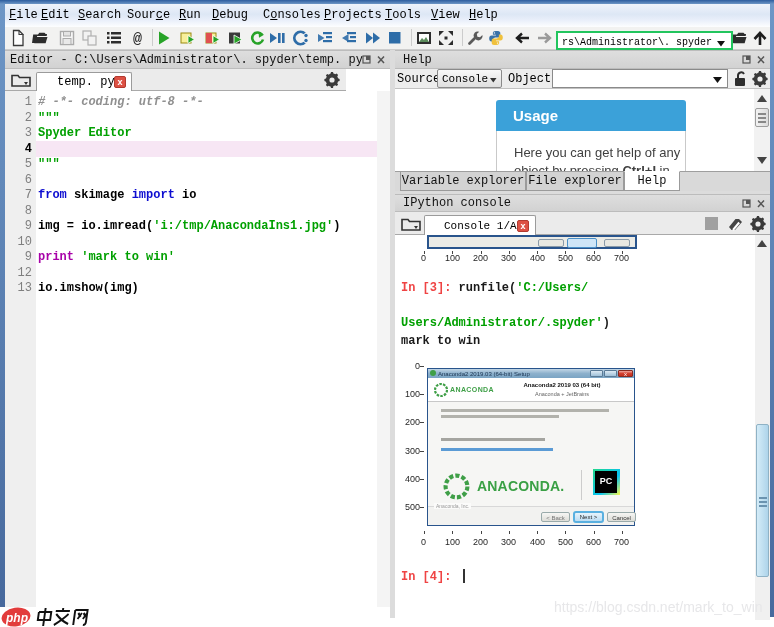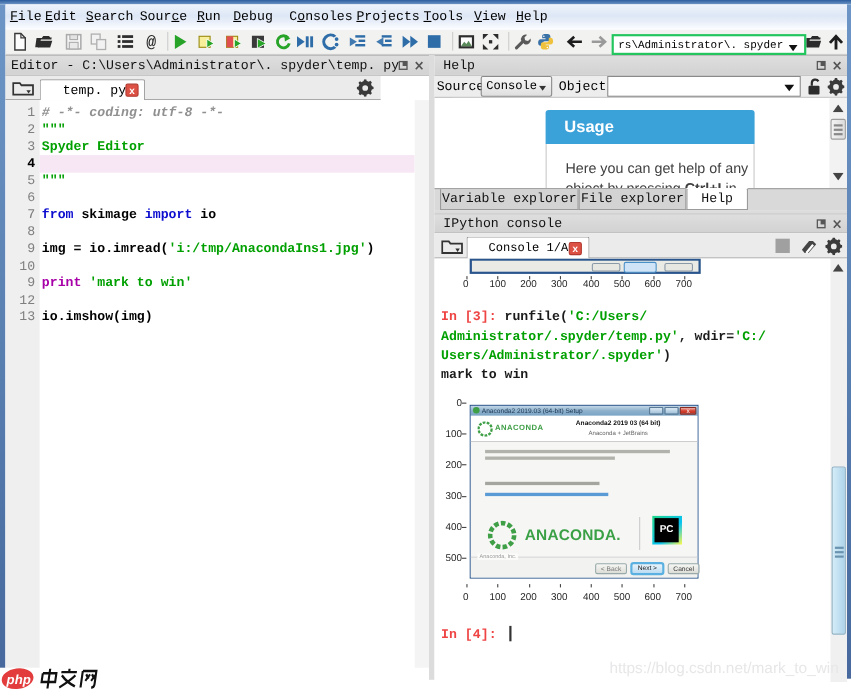--- a/index.html
+++ b/index.html
@@ -387,21 +387,20 @@
   <div class="axlbl" style="left:26px;top:18px">0</div>
   <div class="axlbl" style="left:50px;top:18px">100</div>
   <div class="axlbl" style="left:78px;top:18px">200</div>
   <div class="axlbl" style="left:106px;top:18px">300</div>
   <div class="axlbl" style="left:135px;top:18px">400</div>
   <div class="axlbl" style="left:163px;top:18px">500</div>
   <div class="axlbl" style="left:191px;top:18px">600</div>
   <div class="axlbl" style="left:219px;top:18px">700</div>
 
   <div class="conline" style="left:6px;top:46px"><span class="navy">In [3]:</span> runfile(<span class="str">'C:/Users/</span></div>
-  <div class="conline" style="left:6px;top:63.5px"><span class="str">Administrator/.spyder/temp.py'</span>, wdir=<span class="str">'C:/</span></div>
   <div class="conline" style="left:6px;top:81px"><span class="str">Users/Administrator/.spyder'</span>)</div>
   <div class="conline" style="left:6px;top:98.5px">mark to win</div>
 
   <div class="axlbl" style="left:9px;top:126px;width:16px;text-align:right">0</div>
   <div class="axlbl" style="left:9px;top:154px;width:16px;text-align:right">100</div>
   <div class="axlbl" style="left:9px;top:182px;width:16px;text-align:right">200</div>
   <div class="axlbl" style="left:9px;top:211px;width:16px;text-align:right">300</div>
   <div class="axlbl" style="left:9px;top:239px;width:16px;text-align:right">400</div>
   <div class="axlbl" style="left:9px;top:267px;width:16px;text-align:right">500</div>
 

